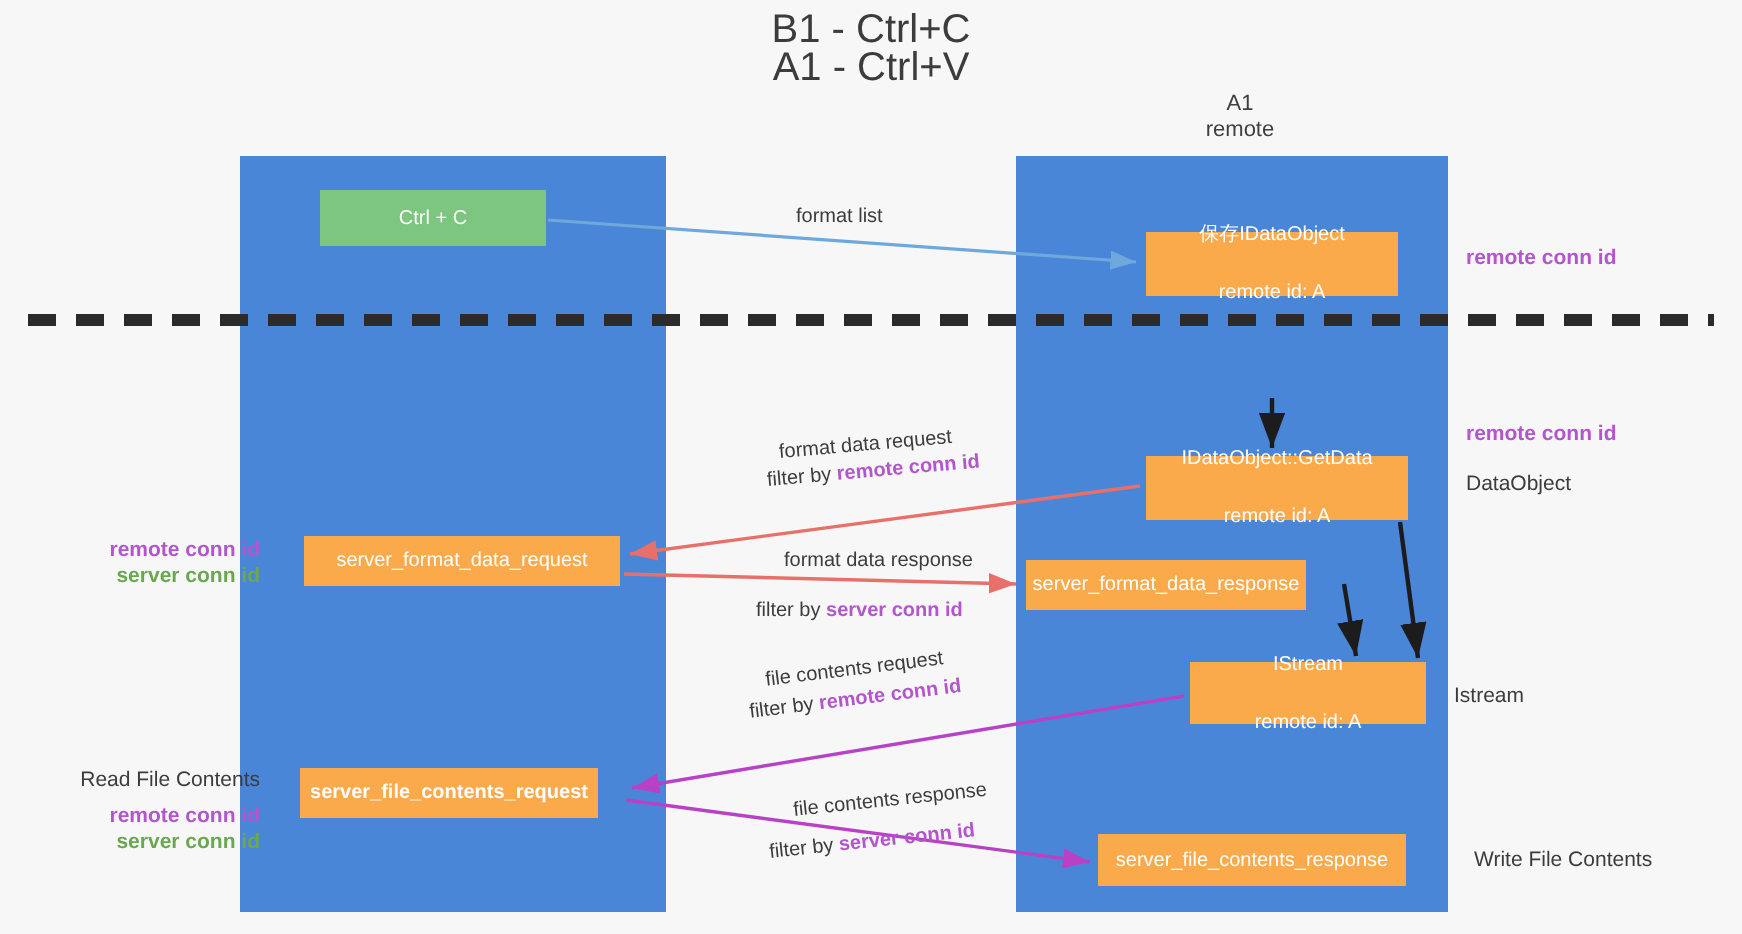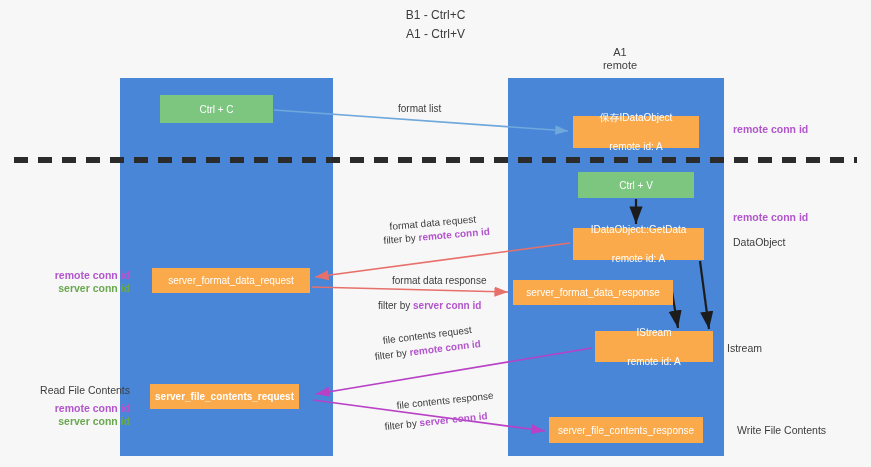--- a/index.html
+++ b/index.html
@@ -29,21 +29,21 @@
     line-height:13px;
     color:#404040;
   }
   #hdr-b1{left:150px;top:46px;width:150px;}
   #hdr-a1{left:545px;top:46px;width:150px;}
   .col-header .ln2{display:block;}
 
   
   #title{
     position:absolute;left:0;top:6px;width:871px;
-    text-align:center;font-size:12px;line-height:19px;color:#3c3c3c;
+    text-align:center;font-size:20px;line-height:19px;color:#3c3c3c;
   }
   #title .ln2{display:block;}
 
   
   .box{
     position:absolute;
     display:flex;flex-direction:column;
     align-items:center;justify-content:center;
     color:#ffffff;
     font-size:10px;
@@ -54,21 +54,21 @@
   }
   .box .l2{display:block;margin-top:16px;}
   .orange{background:#faa94b;}
   .green{background:#7dc67f;}
 
   #box-ctrlc{left:160px;top:95px;width:113px;height:28px;}
   #box-dataobject{left:573px;top:116px;width:126px;height:32px;}
   #box-ctrlv{left:578px;top:172px;width:116px;height:26px;}
   #box-getdata{left:573px;top:228px;width:131px;height:32px;}
   #box-srv-fmt-req{left:152px;top:268px;width:158px;height:25px;}
-  #box-srv-fmt-resp{left:513px;top:280px;width:160px;height:25px;}
+  #box-srv-fmt-resp{left:513px;top:280px;width:140px;height:25px;}
   #box-istream{left:595px;top:331px;width:118px;height:31px;}
   #box-srv-file-req{left:150px;top:384px;width:149px;height:25px;font-weight:bold;}
   #box-srv-file-resp{left:549px;top:417px;width:154px;height:26px;}
 
   
   #divider{
     position:absolute;left:14px;top:157px;width:843px;height:6px;
     background:repeating-linear-gradient(to right,#2b2b2b 0 14px,rgba(0,0,0,0) 14px 24px);
   }
 
@@ -162,23 +162,20 @@
 
   <div class="box green" id="box-ctrlc">
     <span>Ctrl + C</span>
   </div>
 
   <div class="box orange" id="box-dataobject">
     <span>保存IDataObject</span>
     <span class="l2">remote id: A</span>
   </div>
 
-  <div class="box green" id="box-ctrlv">
-    <span>Ctrl + V</span>
-  </div>
 
   <div class="box orange" id="box-getdata">
     <span>IDataObject::GetData</span>
     <span class="l2">remote id: A</span>
   </div>
 
   <div class="box orange" id="box-srv-fmt-req">
     <span>server_format_data_request</span>
   </div>
 

